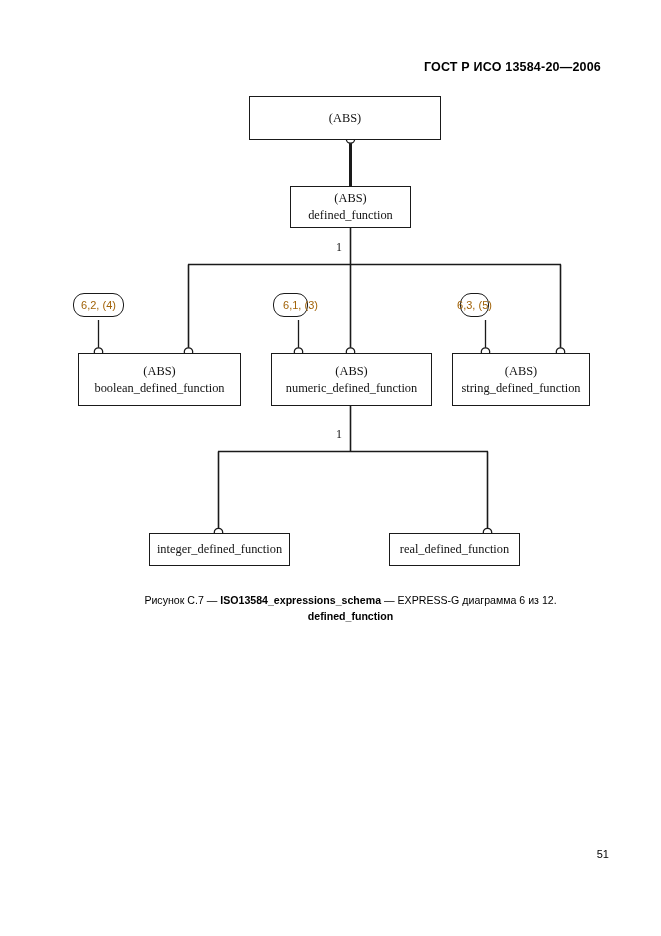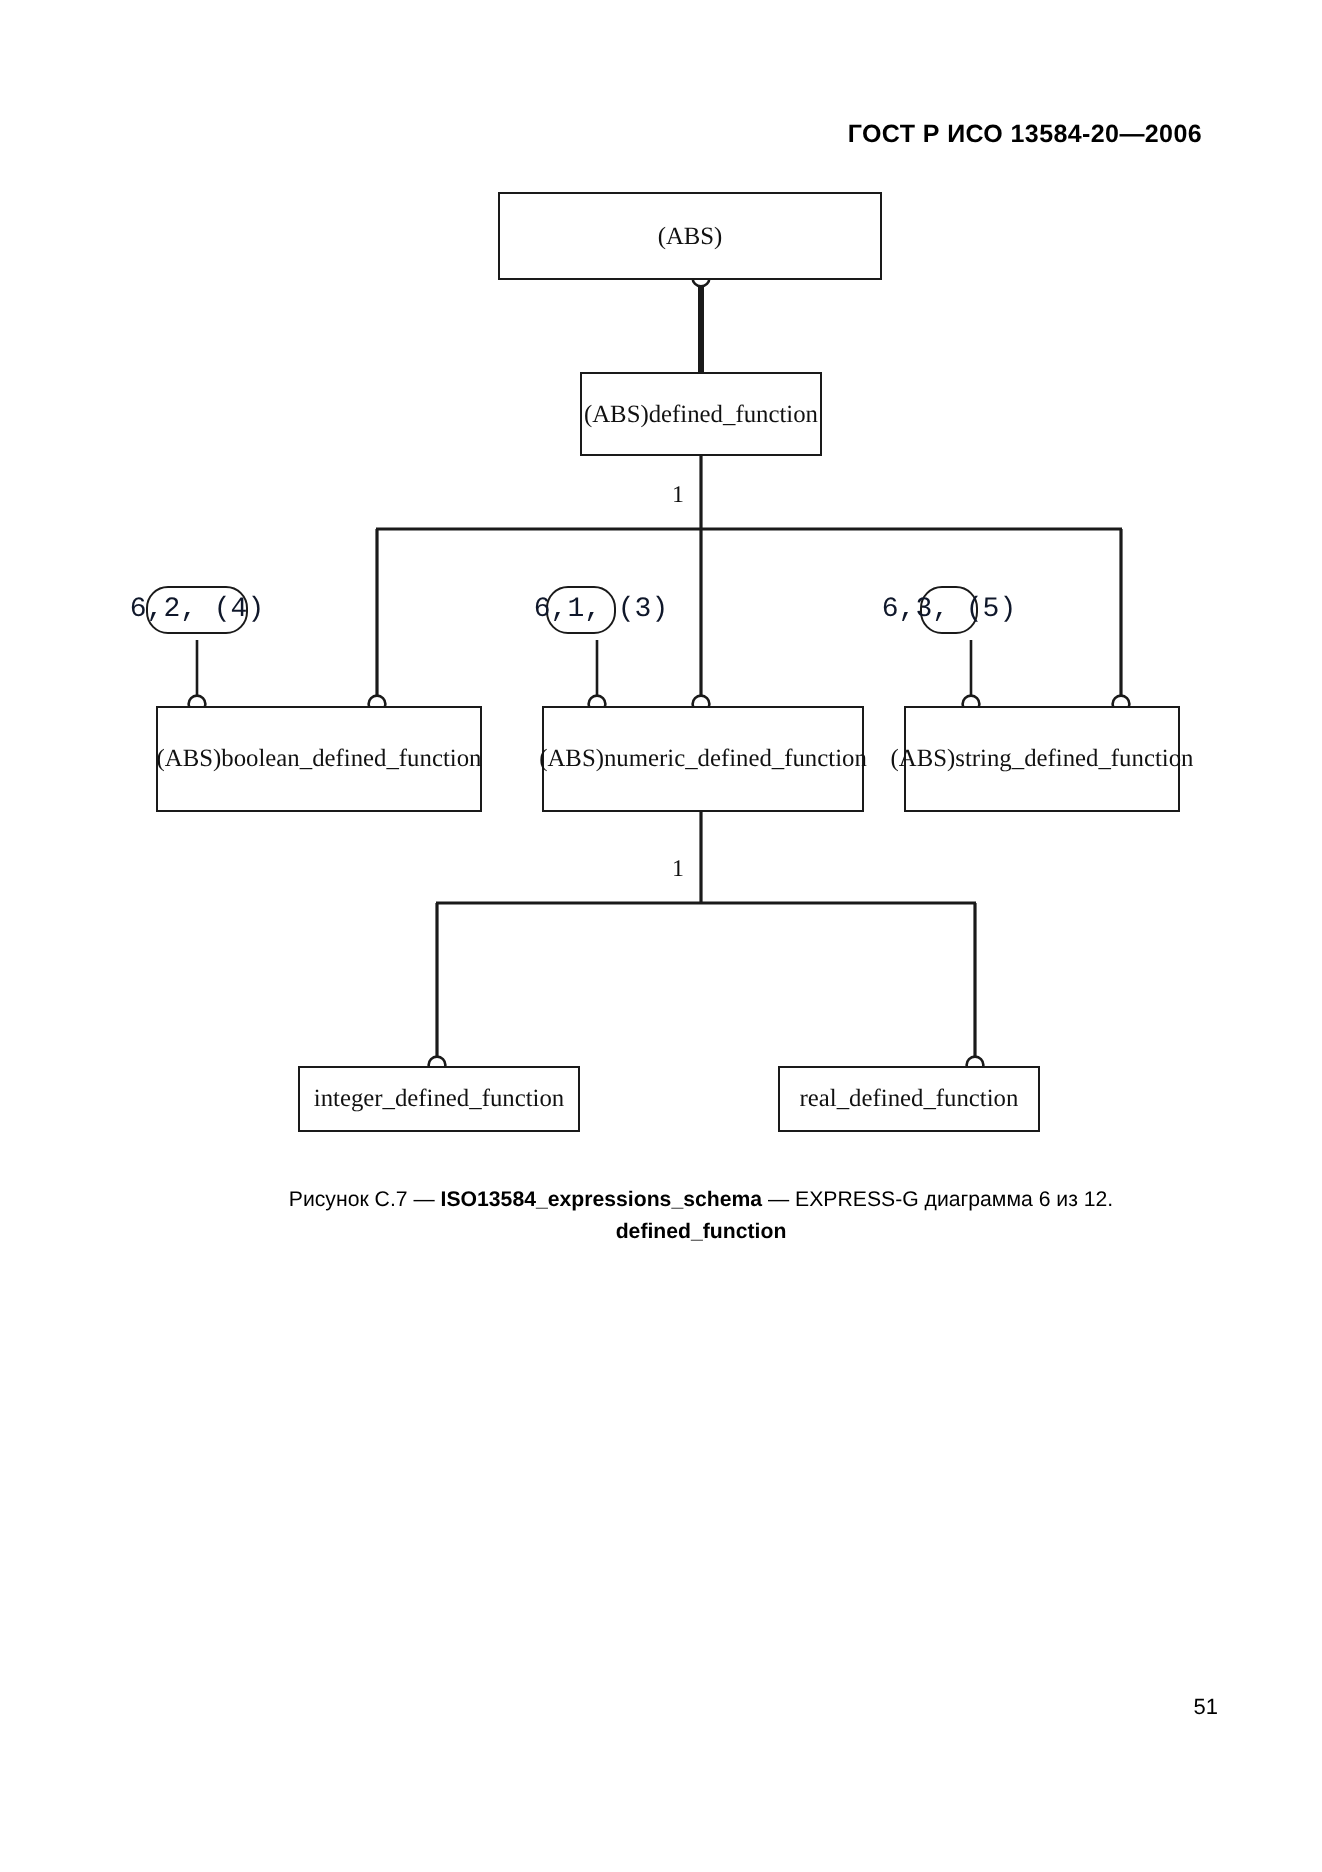--- a/index.html
+++ b/index.html
@@ -41,44 +41,45 @@
     height: 600px;
   }
   #diagram svg { display: block; }
 
   .ent-box {
     position: absolute;
     border: 1.3px solid #1a1a1a;
     background: #ffffff;
     box-sizing: border-box;
     display: flex;
+    flex-direction: column;
     align-items: center;
     justify-content: center;
     font-family: "Liberation Serif", serif;
     font-size: 12.4px;
     line-height: 1.35;
     text-align: center;
     color: #111;
   }
   .ent-box .abs-tag { display: block; }
   .ent-box .ent-name { display: block; white-space: nowrap; }
 
   .ref-oval {
     position: absolute;
     border: 1.3px solid #1a1a1a;
     border-radius: 11px;
     background: #ffffff;
     box-sizing: border-box;
     display: flex;
     align-items: center;
     justify-content: center;
-    font-family: Liberation Mono, monospace;
-    font-size: 14px;
+    font-family: Liberation Sans, sans-serif;
+    font-size: 11px;
     white-space: nowrap;
-    color: #0f172a;
+    color: #a16207;
   }
 
   .card-label {
     position: absolute;
     font-family: "Liberation Serif", serif;
     font-size: 12px;
     color: #111;
   }
 
   

